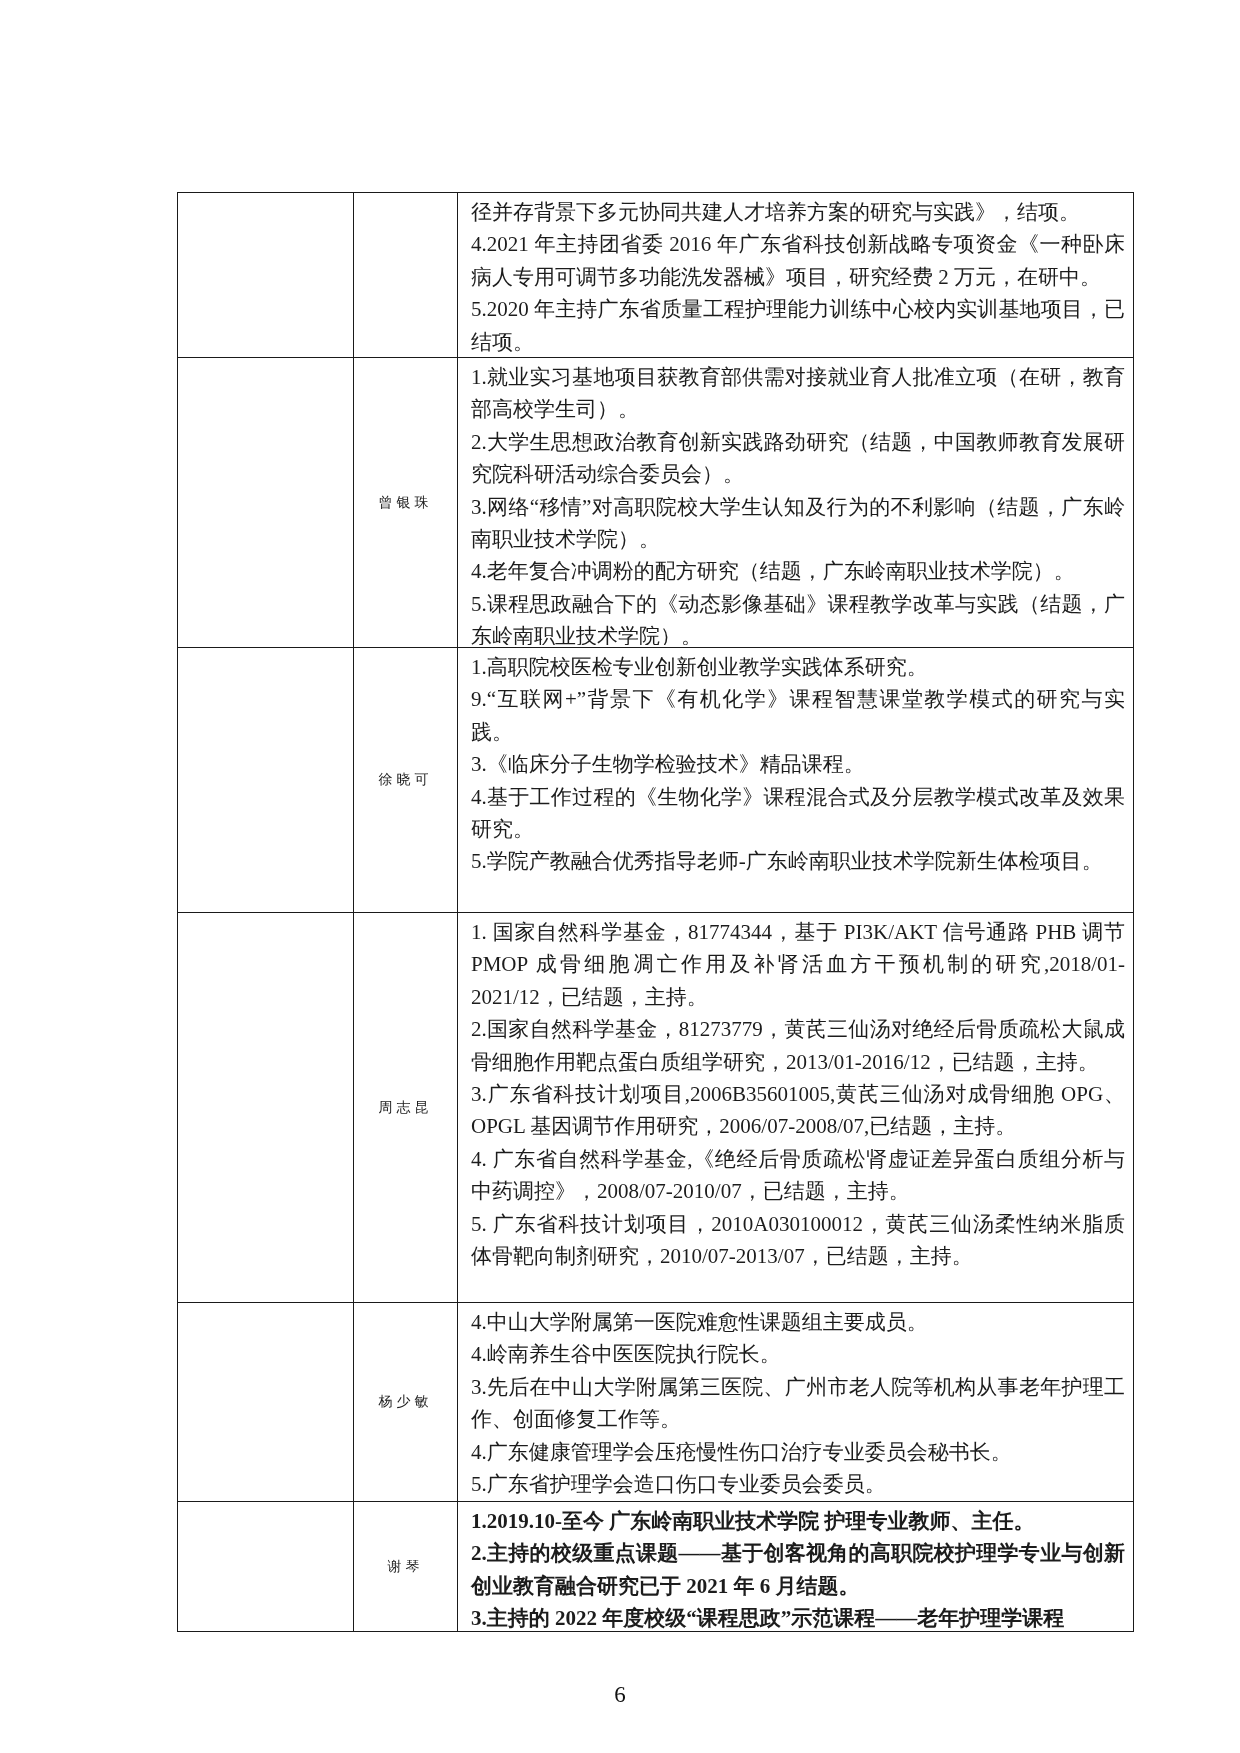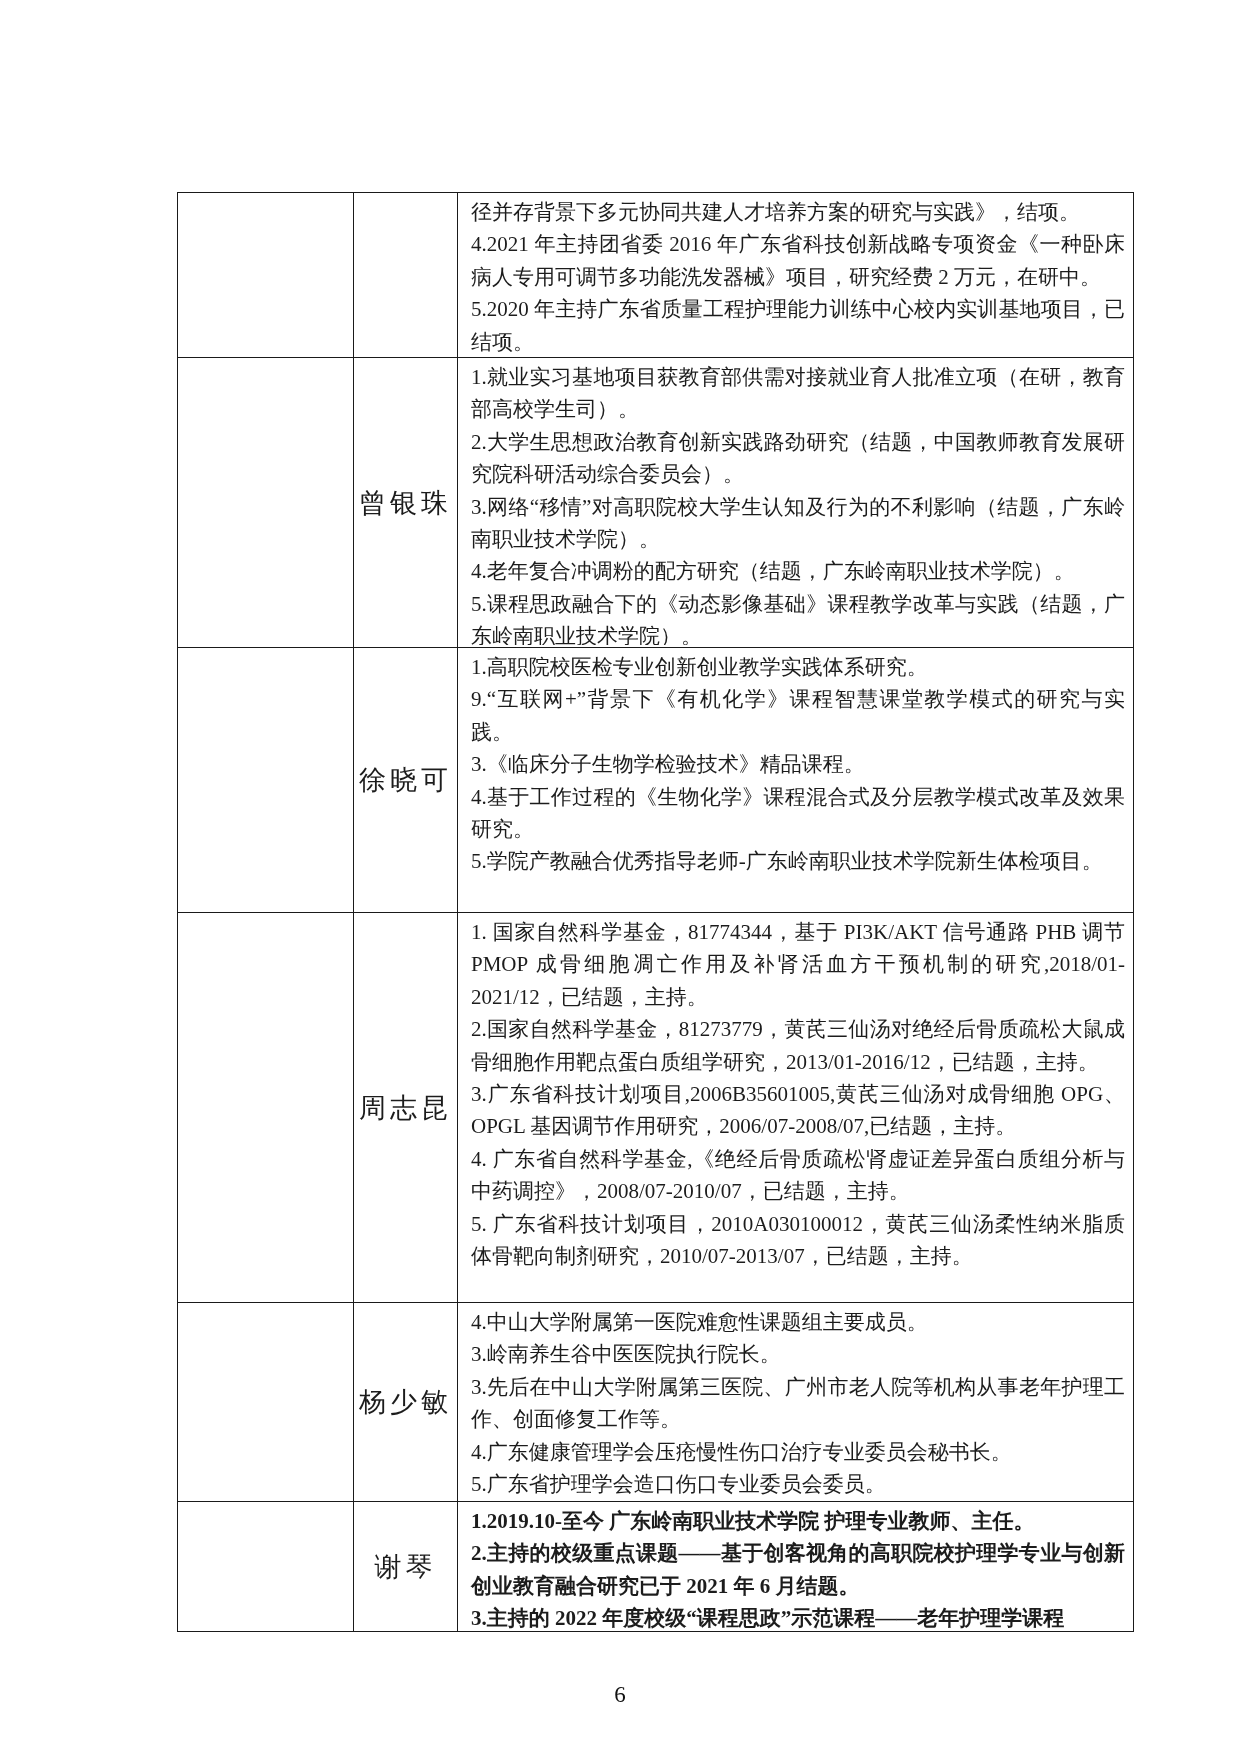--- a/index.html
+++ b/index.html
@@ -24,21 +24,21 @@
     margin-top: 44px;
   }
   .doc-table td {
     border: 1.5px solid #1a1a1a;
     padding: 0;
     vertical-align: top;
   }
   .doc-table td.name-cell {
     vertical-align: middle;
     text-align: center;
-    font-size: 27px;
+    font-size: 14px;
     letter-spacing: 4px;
   }
   .doc-table td.content-cell .inner {
     overflow: hidden;
     padding: 3px 8px 0 13px;
     font-size: 21px;
     line-height: 32.4px;
   }
   .achv-item {
     text-align: justify;
@@ -126,21 +126,21 @@
           <div class="achv-item">5. 广东省科技计划项目，2010A030100012，黄芪三仙汤柔性纳米脂质体骨靶向制剂研究，2010/07-2013/07，已结题，主持。</div>
         </div>
       </td>
     </tr>
     <tr class="r4">
       <td class="spacer-cell"></td>
       <td class="name-cell">杨少敏</td>
       <td class="content-cell r4">
         <div class="inner">
           <div class="achv-item">4.中山大学附属第一医院难愈性课题组主要成员。</div>
-          <div class="achv-item">3.岭南养生谷中医医院执行院长。</div>
+          <div class="achv-item">4.岭南养生谷中医医院执行院长。</div>
           <div class="achv-item">3.先后在中山大学附属第三医院、广州市老人院等机构从事老年护理工作、创面修复工作等。</div>
           <div class="achv-item">4.广东健康管理学会压疮慢性伤口治疗专业委员会秘书长。</div>
           <div class="achv-item">5.广东省护理学会造口伤口专业委员会委员。</div>
         </div>
       </td>
     </tr>
     <tr class="r5">
       <td class="spacer-cell"></td>
       <td class="name-cell">谢琴</td>
       <td class="content-cell r5">

